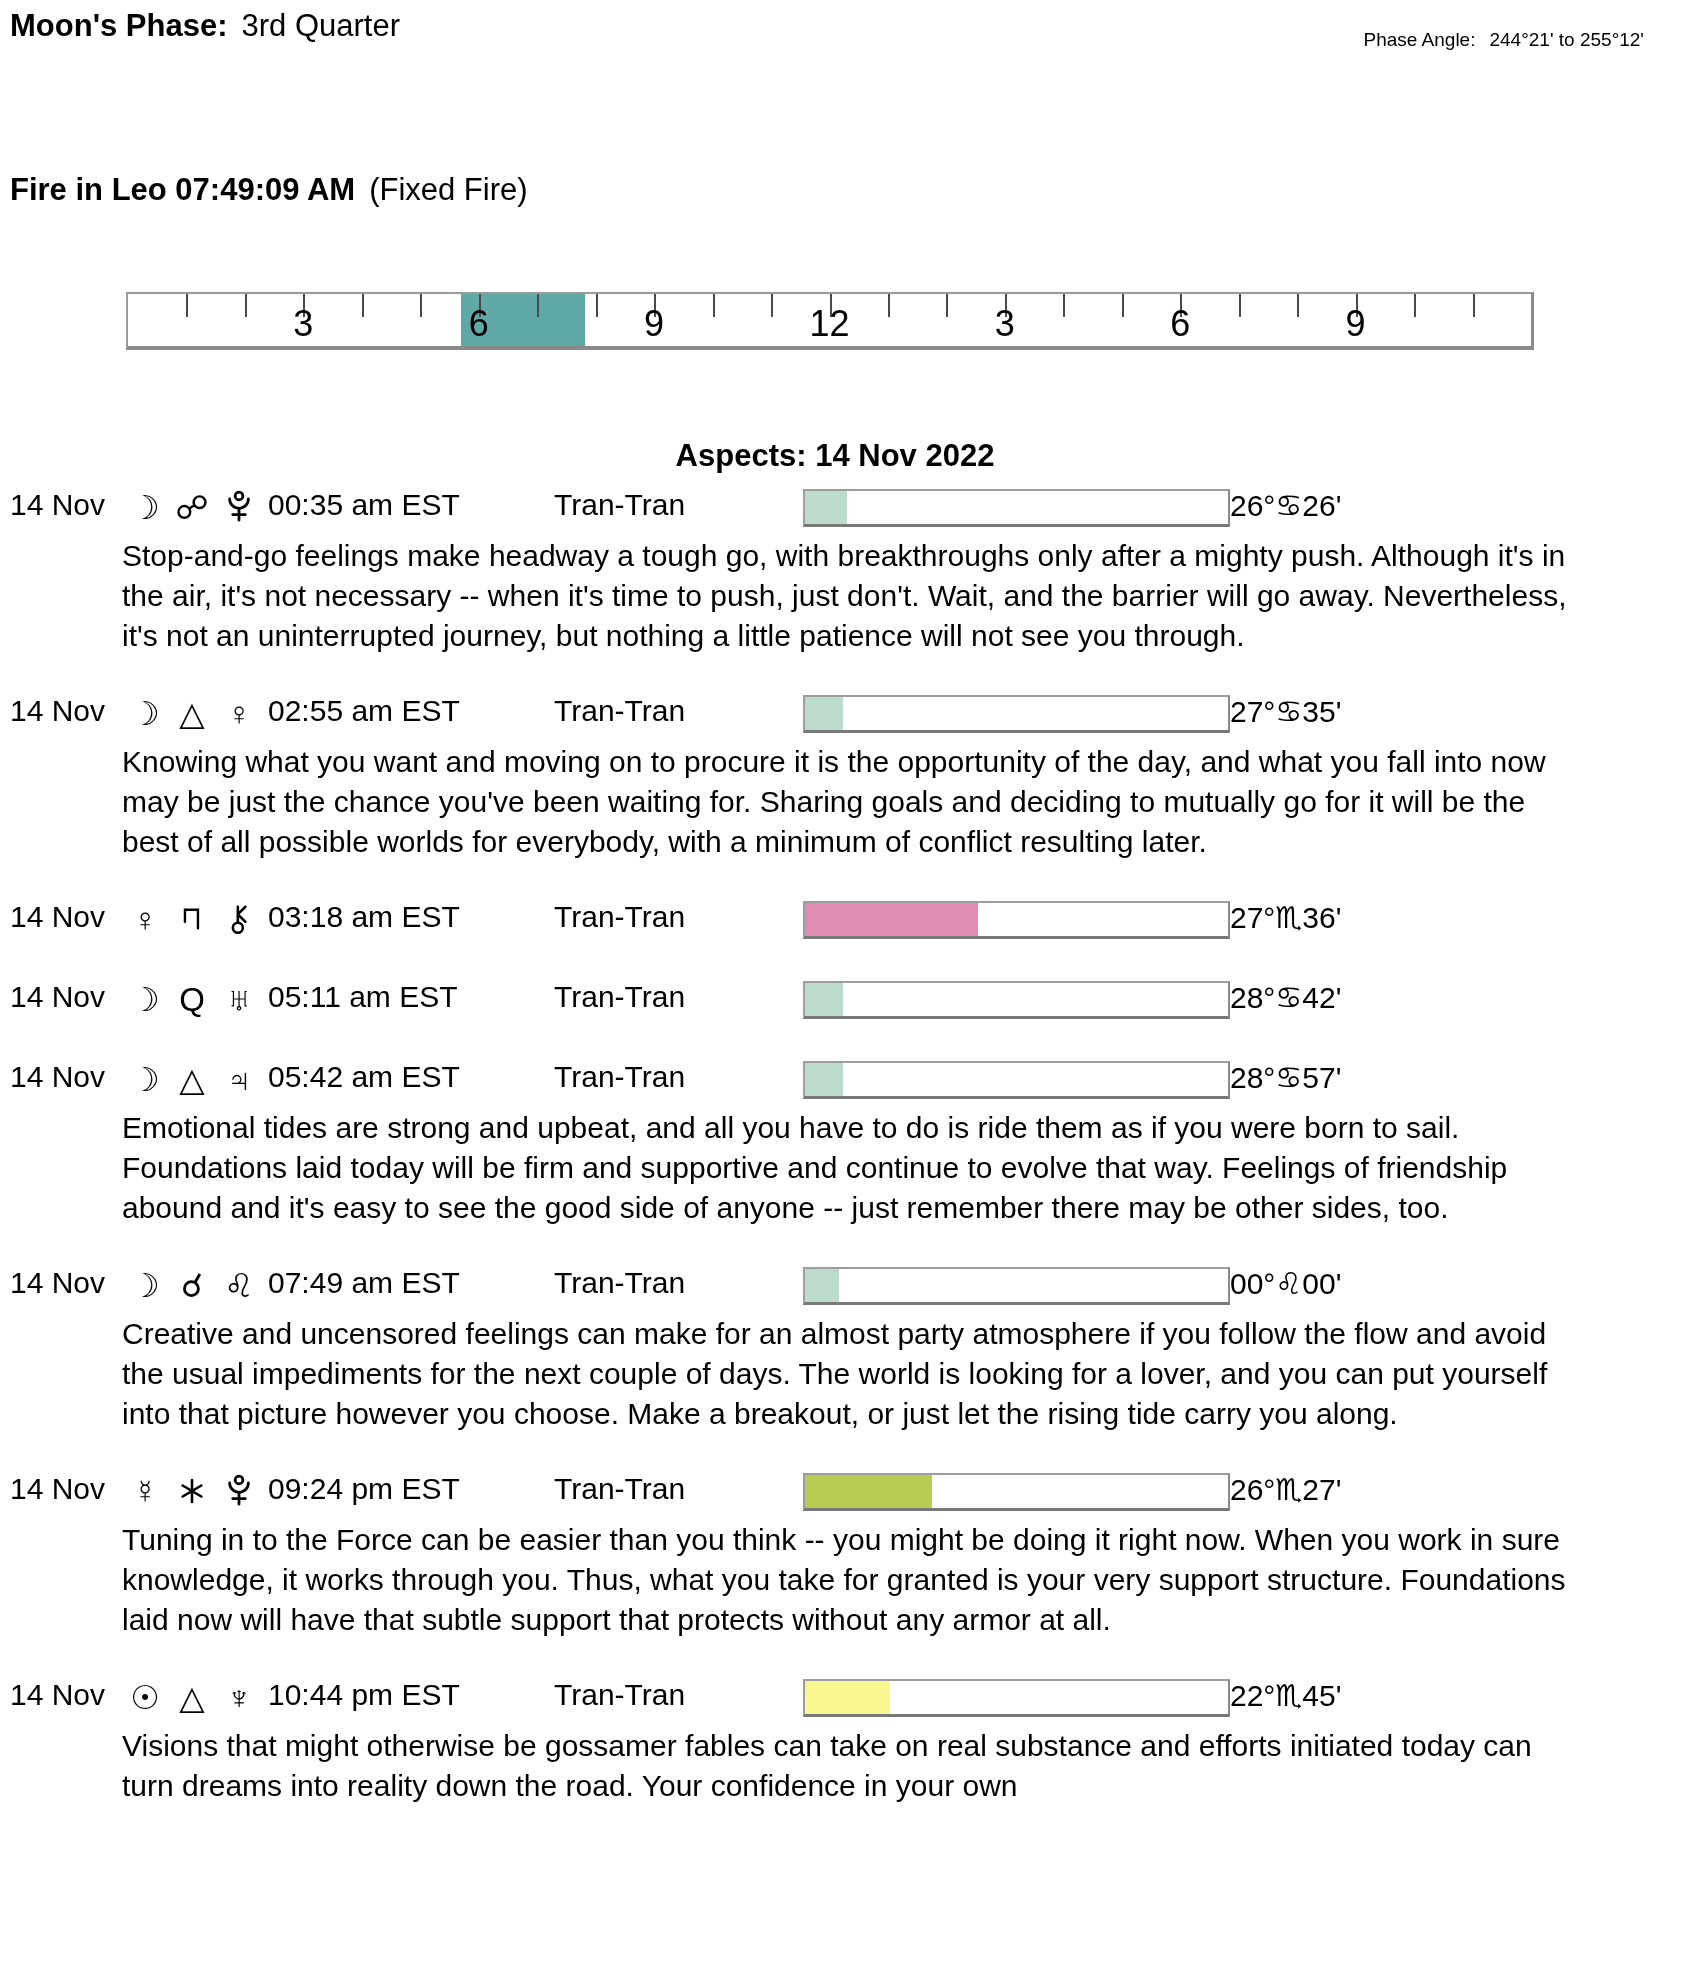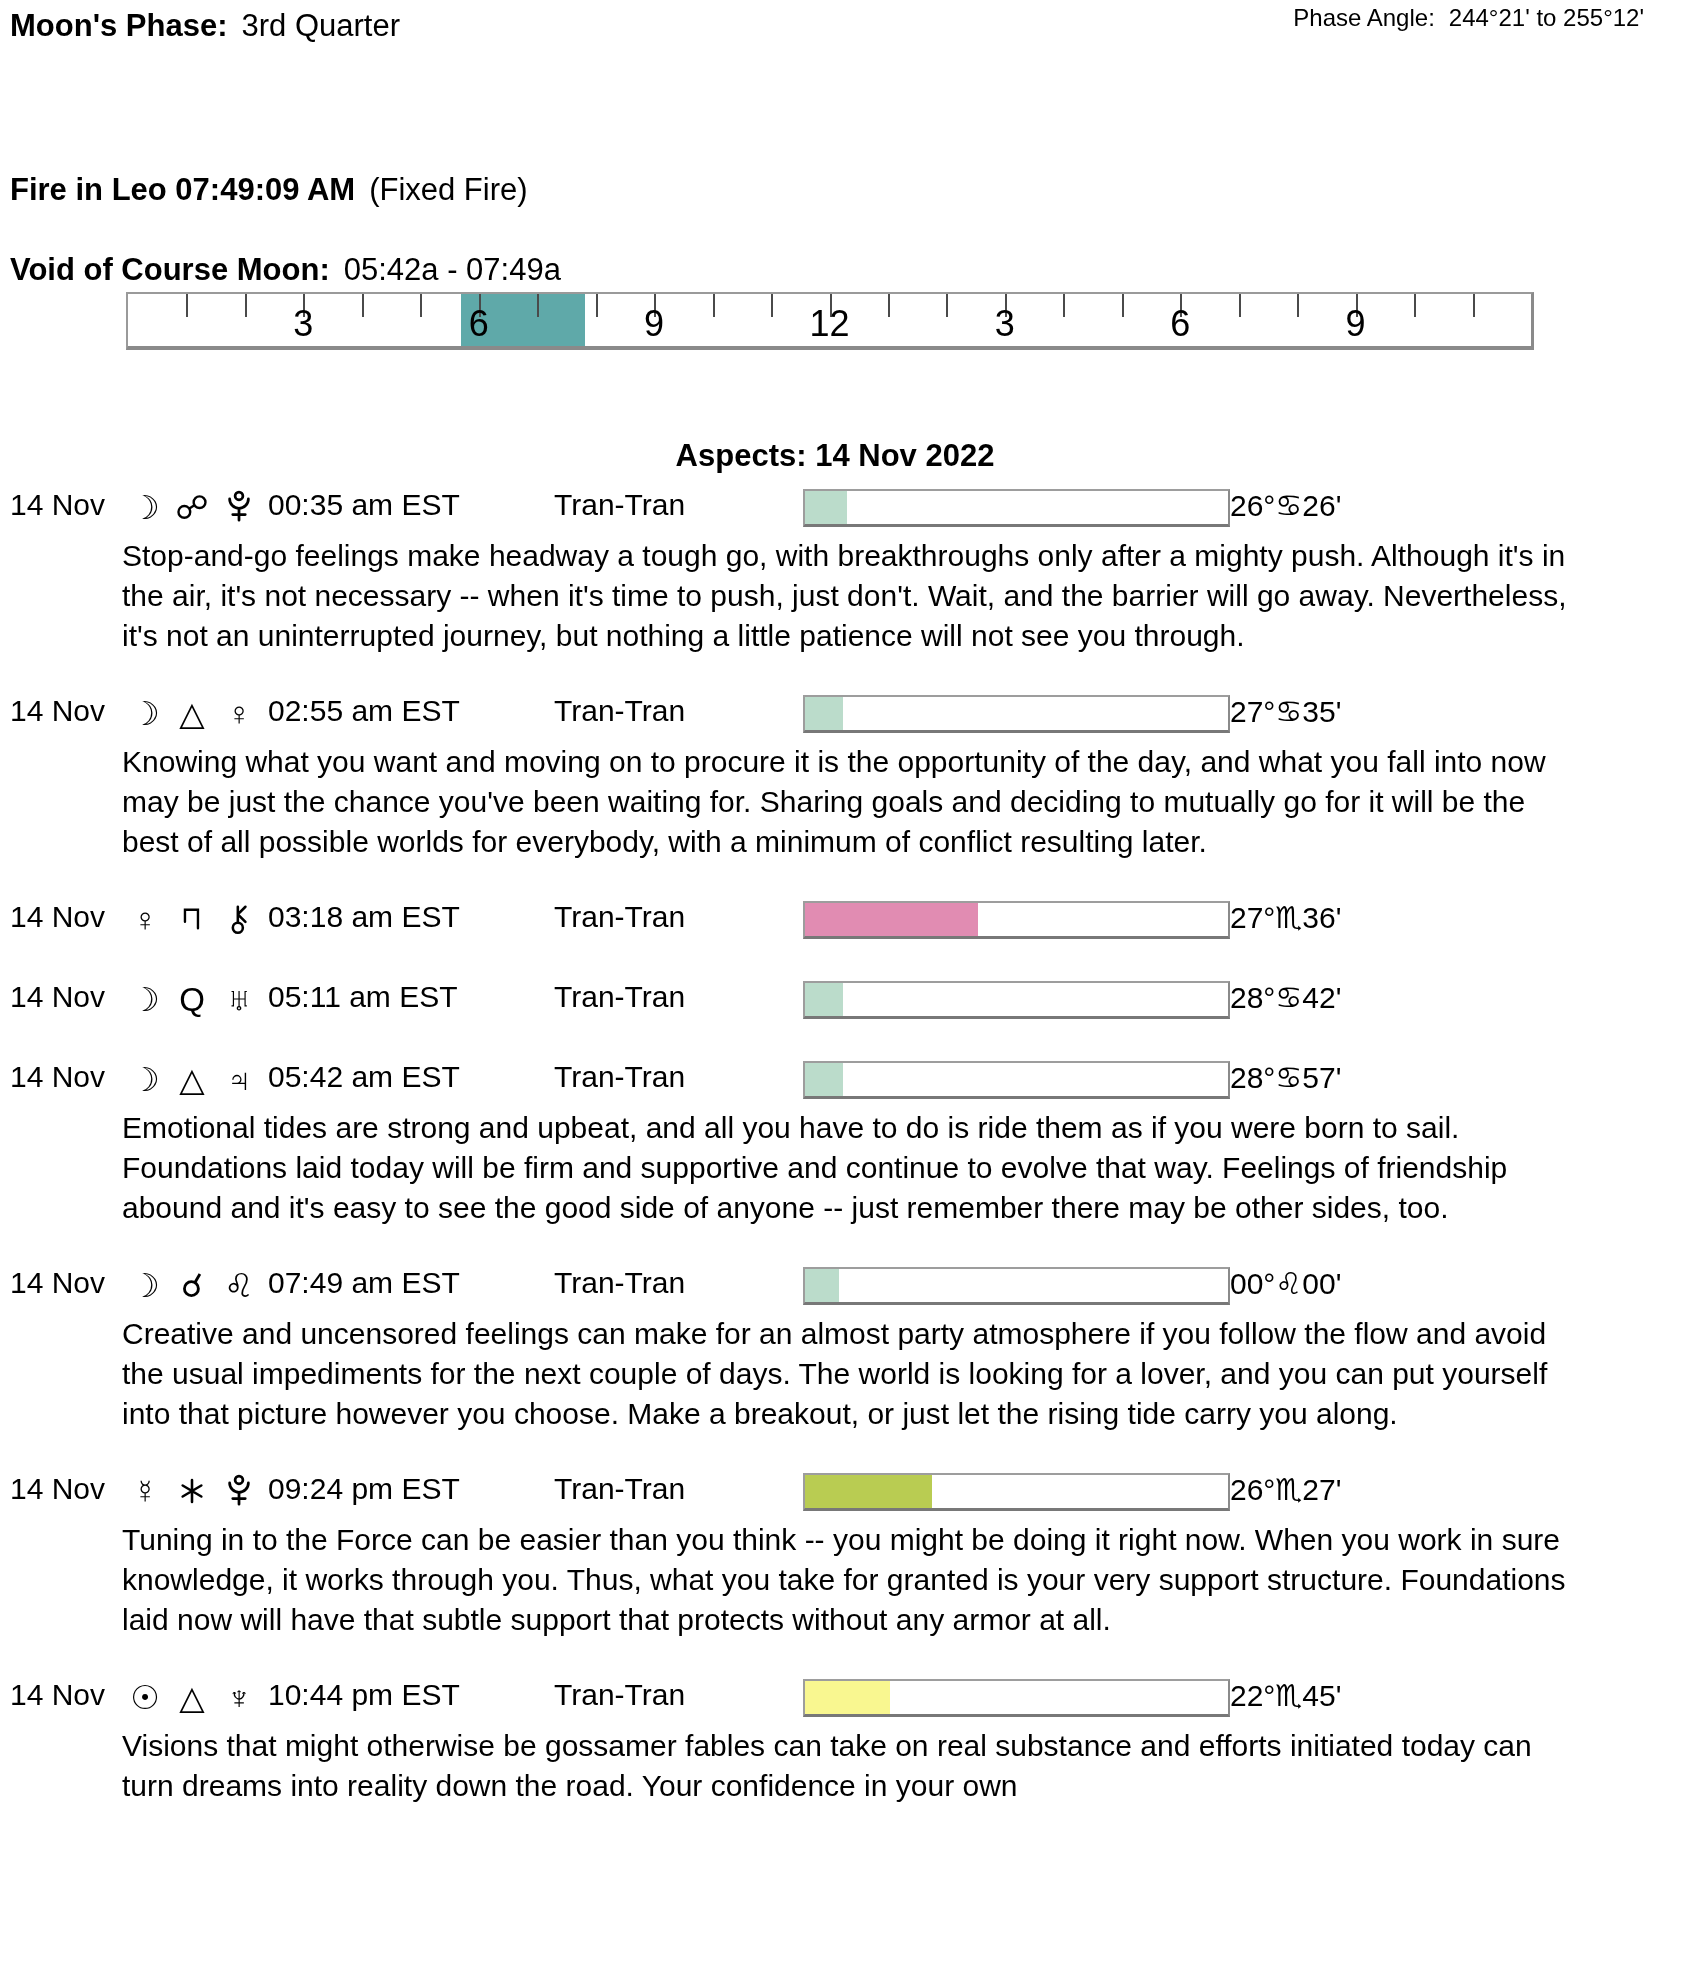--- a/index.html
+++ b/index.html
@@ -1,21 +1,21 @@
 <!DOCTYPE html>
 <html><head>
 <meta charset="utf-8">
 <style>
   html,body{margin:0;padding:0;background:#fff;}
   body{width:1692px;height:1982px;color:#000;font-family:"Liberation Sans","DejaVu Sans",sans-serif;}
   .page{position:relative;width:1692px;height:1982px;overflow:hidden;background:#fff;}
   .b{font-weight:bold;text-align:center;}
   .hline{position:absolute;left:10px;font-size:31px;white-space:nowrap;}
   .l1{top:8px;}
-  .phase{position:absolute;top:4px;right:48px;font-size:24px;white-space:nowrap;}
+  .phase{position:absolute;top:29px;right:48px;font-size:19px;white-space:nowrap;}
   .l2{top:92px;}
   .l3{top:172px;}
   .l4{top:252px;}
   .gap{display:inline-block;width:14px;}
   
   .ruler{position:absolute;top:292px;left:126px;width:1408px;height:58px;background:#fff;
          border:2px solid #9a9a9a;border-bottom:4px solid #8a8a8a;border-right:3px solid #8a8a8a;box-sizing:border-box;}
   .voc-band{position:absolute;top:0;bottom:0;}
   .tick{position:absolute;top:0;width:2px;height:23px;background:#4a4a4a;}
   .rlabel{position:absolute;bottom:1px;transform:translateX(-50%);font-size:36px;}
@@ -42,23 +42,20 @@
 <div class="page">
 
   <div class="hline l1">
     <span class="b">Moon's Phase:</span><span class="gap"></span><span>3rd Quarter</span>
   </div>
   <div class="phase">
     <span>Phase Angle:</span><span class="gap"></span><span>244°21' to 255°12'</span>
   </div>
   <div class="hline l3">
     <span class="b">Fire in Leo 07:49:09 AM</span><span class="gap"></span><span>(Fixed Fire)</span>
-  </div>
-  <div class="hline l4">
-    <span class="b">Void of Course Moon:</span><span class="gap"></span><span>05:42a -  07:49a</span>
   </div>
 
   <div class="ruler">
     <div class="voc-band" style="left: 23.75%; width: 8.83333%; background: rgb(95, 169, 169);"></div>
   <div class="tick" style="left: 4.16667%;"></div>
       <div class="tick" style="left: 8.33333%;"></div>
       <div class="tick" style="left: 12.5%;"></div>
       <div class="tick" style="left: 16.6667%;"></div>
       <div class="tick" style="left: 20.8333%;"></div>
       <div class="tick" style="left: 25%;"></div>

